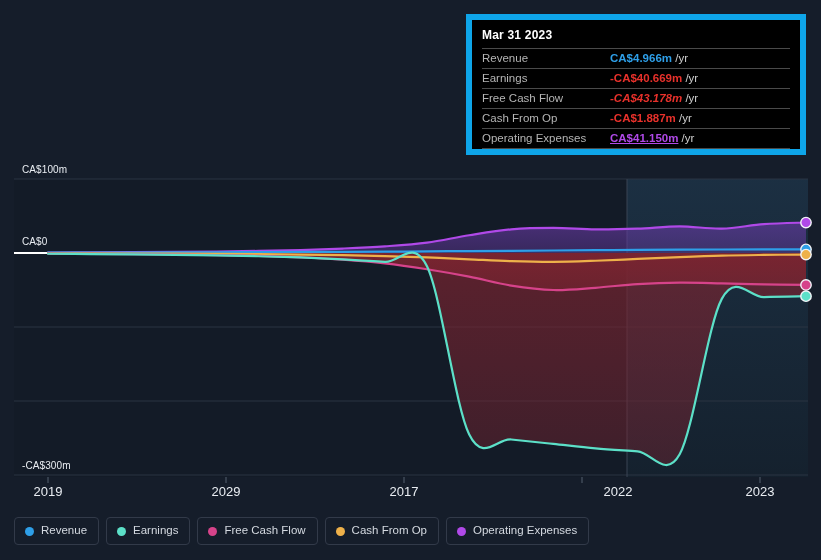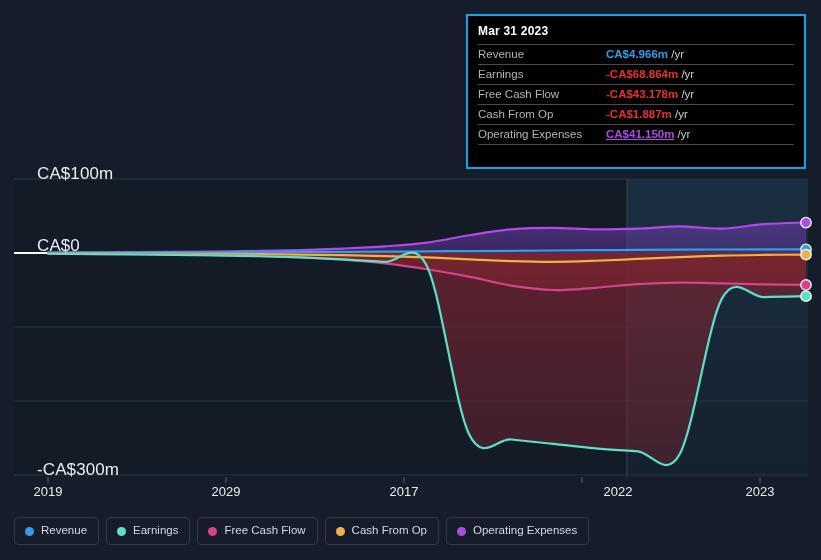--- a/index.html
+++ b/index.html
@@ -21,41 +21,40 @@
     position: absolute;
     left: 0; top: 0;
     width: 821px; height: 500px;
   }
   #chart-svg { display: block; }
 
   
   .y-label {
     position: absolute;
     color: #e9edf2;
-    font-size: 17px;
+    font-size: 10px;
     letter-spacing: .1px;
     white-space: nowrap;
-    margin-left: 15px;
   }
   .x-label {
     position: absolute;
     color: #e9edf2;
     font-size: 13px;
     white-space: nowrap;
     transform: translateX(-50%);
   }
 
   
   #tooltip {
     position: absolute;
     left: 466px; top: 14px;
     width: 340px;
     background: #000000;
-    border: 2px solid #0ea5e9;
-    padding: 7px 10px 22px 10px;
+    border: 6px solid #0ea5e9;
+    padding: 7px 10px 0 10px;
     font-size: 11.5px;
     color: #d8d8d8;
   }
   #tooltip .tt-title {
     color: #ffffff;
     font-size: 12px;
     font-weight: bold;
     padding: 1px 0 6px 0;
     letter-spacing: .2px;
   }
@@ -175,25 +174,25 @@
   <div id="tooltip">
     <div class="tt-title">Mar 31 2023</div>
     <table>
       <tbody id="tt-body">
           <tr>
             <td class="tt-key">Revenue</td>
             <td class="tt-val"><span class="tt-num" style="color: rgb(46, 159, 232);">CA$4.966m</span><span class="tt-unit"> /yr</span></td>
           </tr>
           <tr>
             <td class="tt-key">Earnings</td>
-            <td class="tt-val"><span class="tt-num" style="color: rgb(232, 49, 43);">-CA$68.864m</span><span class="tt-unit"> /yr</span></td>
+            <td class="tt-val"><span class="tt-num" style="color: rgb(232, 49, 43);">-CA$40.669m</span><span class="tt-unit"> /yr</span></td>
           </tr>
           <tr>
             <td class="tt-key">Free Cash Flow</td>
-            <td class="tt-val"><span class="tt-num" style="color: rgb(232, 49, 43);">-CA$43.178m</span><span class="tt-unit"> /yr</span></td>
+            <td class="tt-val"><span class="tt-num" style="color: rgb(232, 49, 43); font-style: italic;">-CA$43.178m</span><span class="tt-unit"> /yr</span></td>
           </tr>
           <tr>
             <td class="tt-key">Cash From Op</td>
             <td class="tt-val"><span class="tt-num" style="color: rgb(232, 49, 43);">-CA$1.887m</span><span class="tt-unit"> /yr</span></td>
           </tr>
           <tr class=" last-rule">
             <td class="tt-key">Operating Expenses</td>
             <td class="tt-val"><span class="tt-num" style="color: rgb(176, 73, 232); text-decoration: underline;">CA$41.150m</span><span class="tt-unit"> /yr</span></td>
           </tr>
         </tbody>

